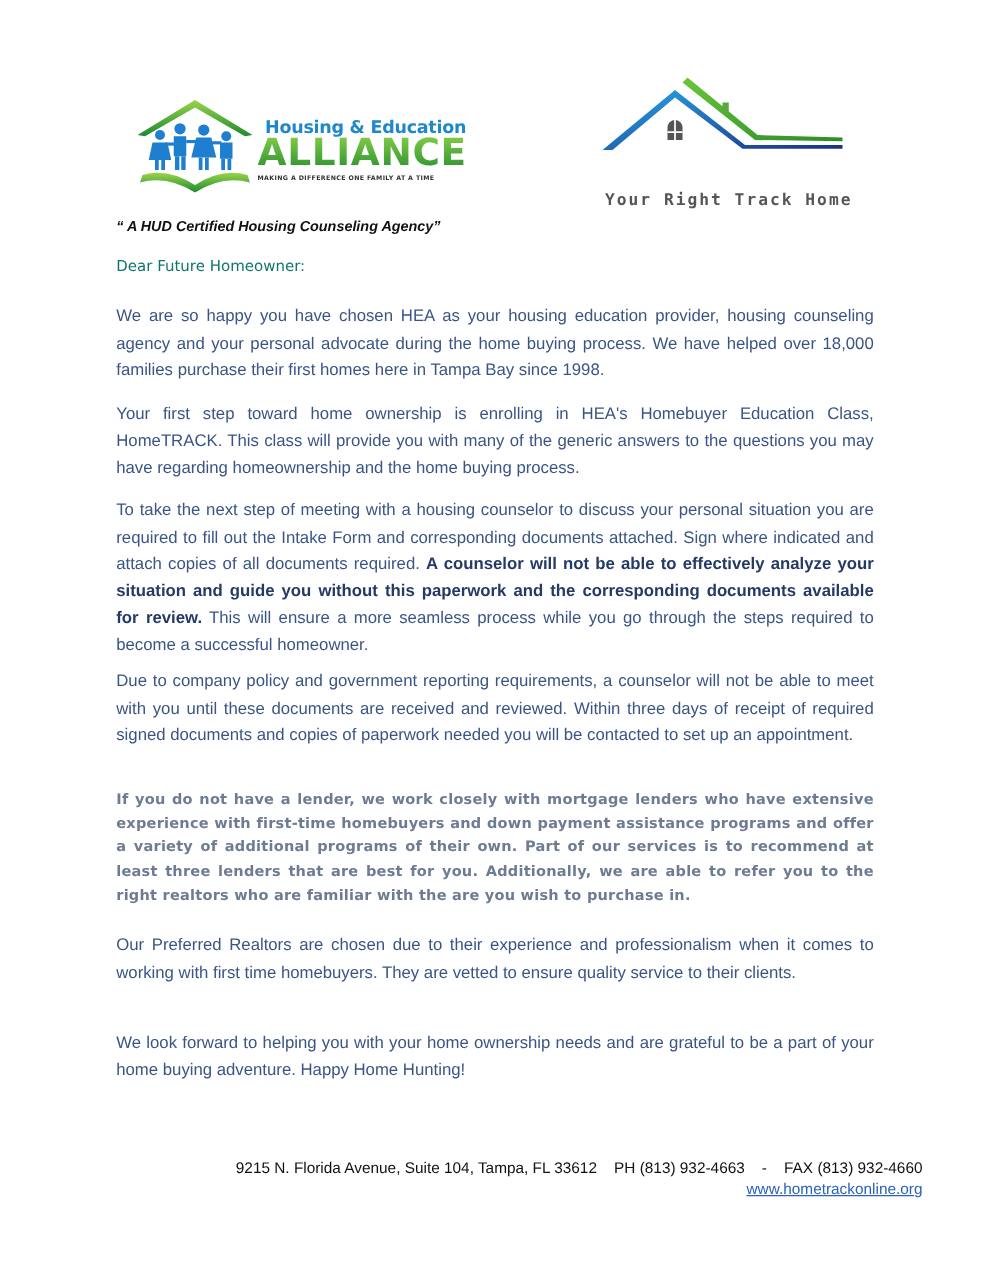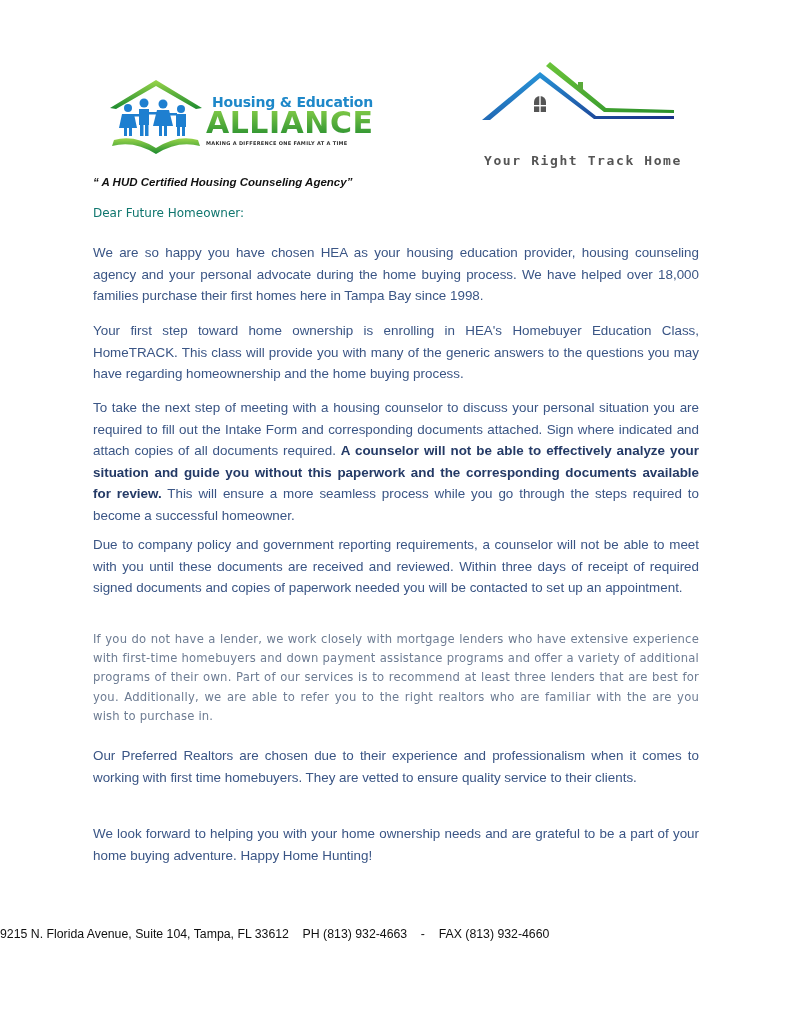--- a/index.html
+++ b/index.html
@@ -30,31 +30,31 @@
 
   
   .hud { position: absolute; left: 93px; top: 176px; font-size: 11.5px; font-style: italic; font-weight: bold;
          color: #111; white-space: nowrap; }
   .salutation { position: absolute; left: 93px; top: 206px; font-family: "DejaVu Sans", sans-serif;
                 font-size: 12px; color: #0f766e; white-space: nowrap; }
   .para { position: absolute; left: 93px; width: 606px; font-size: 13.4px; line-height: 21.5px;
           color: #3a5585; text-align: justify; margin: 0; }
   .para b { color: #243a66; font-weight: bold; }
   .para.light { font-family: "DejaVu Sans", sans-serif; font-size: 11.6px; line-height: 19.2px; color: #6d7c93;
-                letter-spacing: 0.2px; }
+                letter-spacing: 0.2px; font-weight: bold; }
 
   .p1 { top: 242px; }
   .p2 { top: 320px; }
   .p3 { top: 397px; }
   .p4 { top: 534px; }
   .p5 { top: 630px; }
   .p6 { top: 745px; }
   .p7 { top: 823px; }
 
-  .footer { position: absolute; left: 0; width: 726px; top: 926px; text-align: left;
+  .footer { position: absolute; left: 12px; width: 726px; top: 926px; text-align: right;
             font-size: 12.3px; color: #111; line-height: 17px; }
   .footer .addr { white-space: pre; }
   .footer a { color: #2b63b8; text-decoration: underline; display: block; }
 </style>
 </head>
 <body>
 
 <div class="page">
 
   <div class="hea-logo">
@@ -125,14 +125,15 @@
   <p class="para p1">We are so happy you have chosen HEA as your housing education provider, housing counseling agency and your personal advocate during the home buying process. We have helped over 18,000 families purchase their first homes here in Tampa Bay since 1998.</p>
   <p class="para p2">Your first step toward home ownership is enrolling in HEA's Homebuyer Education Class, HomeTRACK. This class will provide you with many of the generic answers to the questions you may have regarding homeownership and the home buying process.</p>
   <p class="para p3"><span>To take the next step of meeting with a housing counselor to discuss your personal situation you are required to fill out the Intake Form and corresponding documents attached. Sign where indicated and attach copies of all documents required. </span><b>A counselor will not be able to effectively analyze your situation and guide you without this paperwork and the corresponding documents available for review.</b><span> This will ensure a more seamless process while you go through the steps required to become a successful homeowner.</span></p>
   <p class="para p4">Due to company policy and government reporting requirements, a counselor will not be able to meet with you until these documents are received and reviewed.  Within three days of receipt of required signed documents and copies of paperwork needed you will be contacted to set up an appointment.</p>
   <p class="para light p5">If you do not have a lender, we work closely with mortgage lenders who have extensive experience with first-time homebuyers and down payment assistance programs and offer a variety of additional programs of their own. Part of our services is to recommend at least three lenders that are best for you. Additionally, we are able to refer you to the right realtors who are familiar with the are you wish to purchase in.</p>
   <p class="para p6">Our Preferred Realtors are chosen due to their experience and professionalism when it comes to working with first time homebuyers. They are vetted to ensure quality service to their clients.</p>
   <p class="para p7">We look forward to helping you with your home ownership needs and are grateful to be a part of your home buying adventure. Happy Home Hunting!</p>
 
   <div class="footer">
     <div class="addr">9215 N. Florida Avenue, Suite 104, Tampa, FL 33612    PH (813) 932-4663    -    FAX (813) 932-4660</div>
+    <a>www.hometrackonline.org</a>
   </div>
 </div>
 
 </body></html>

